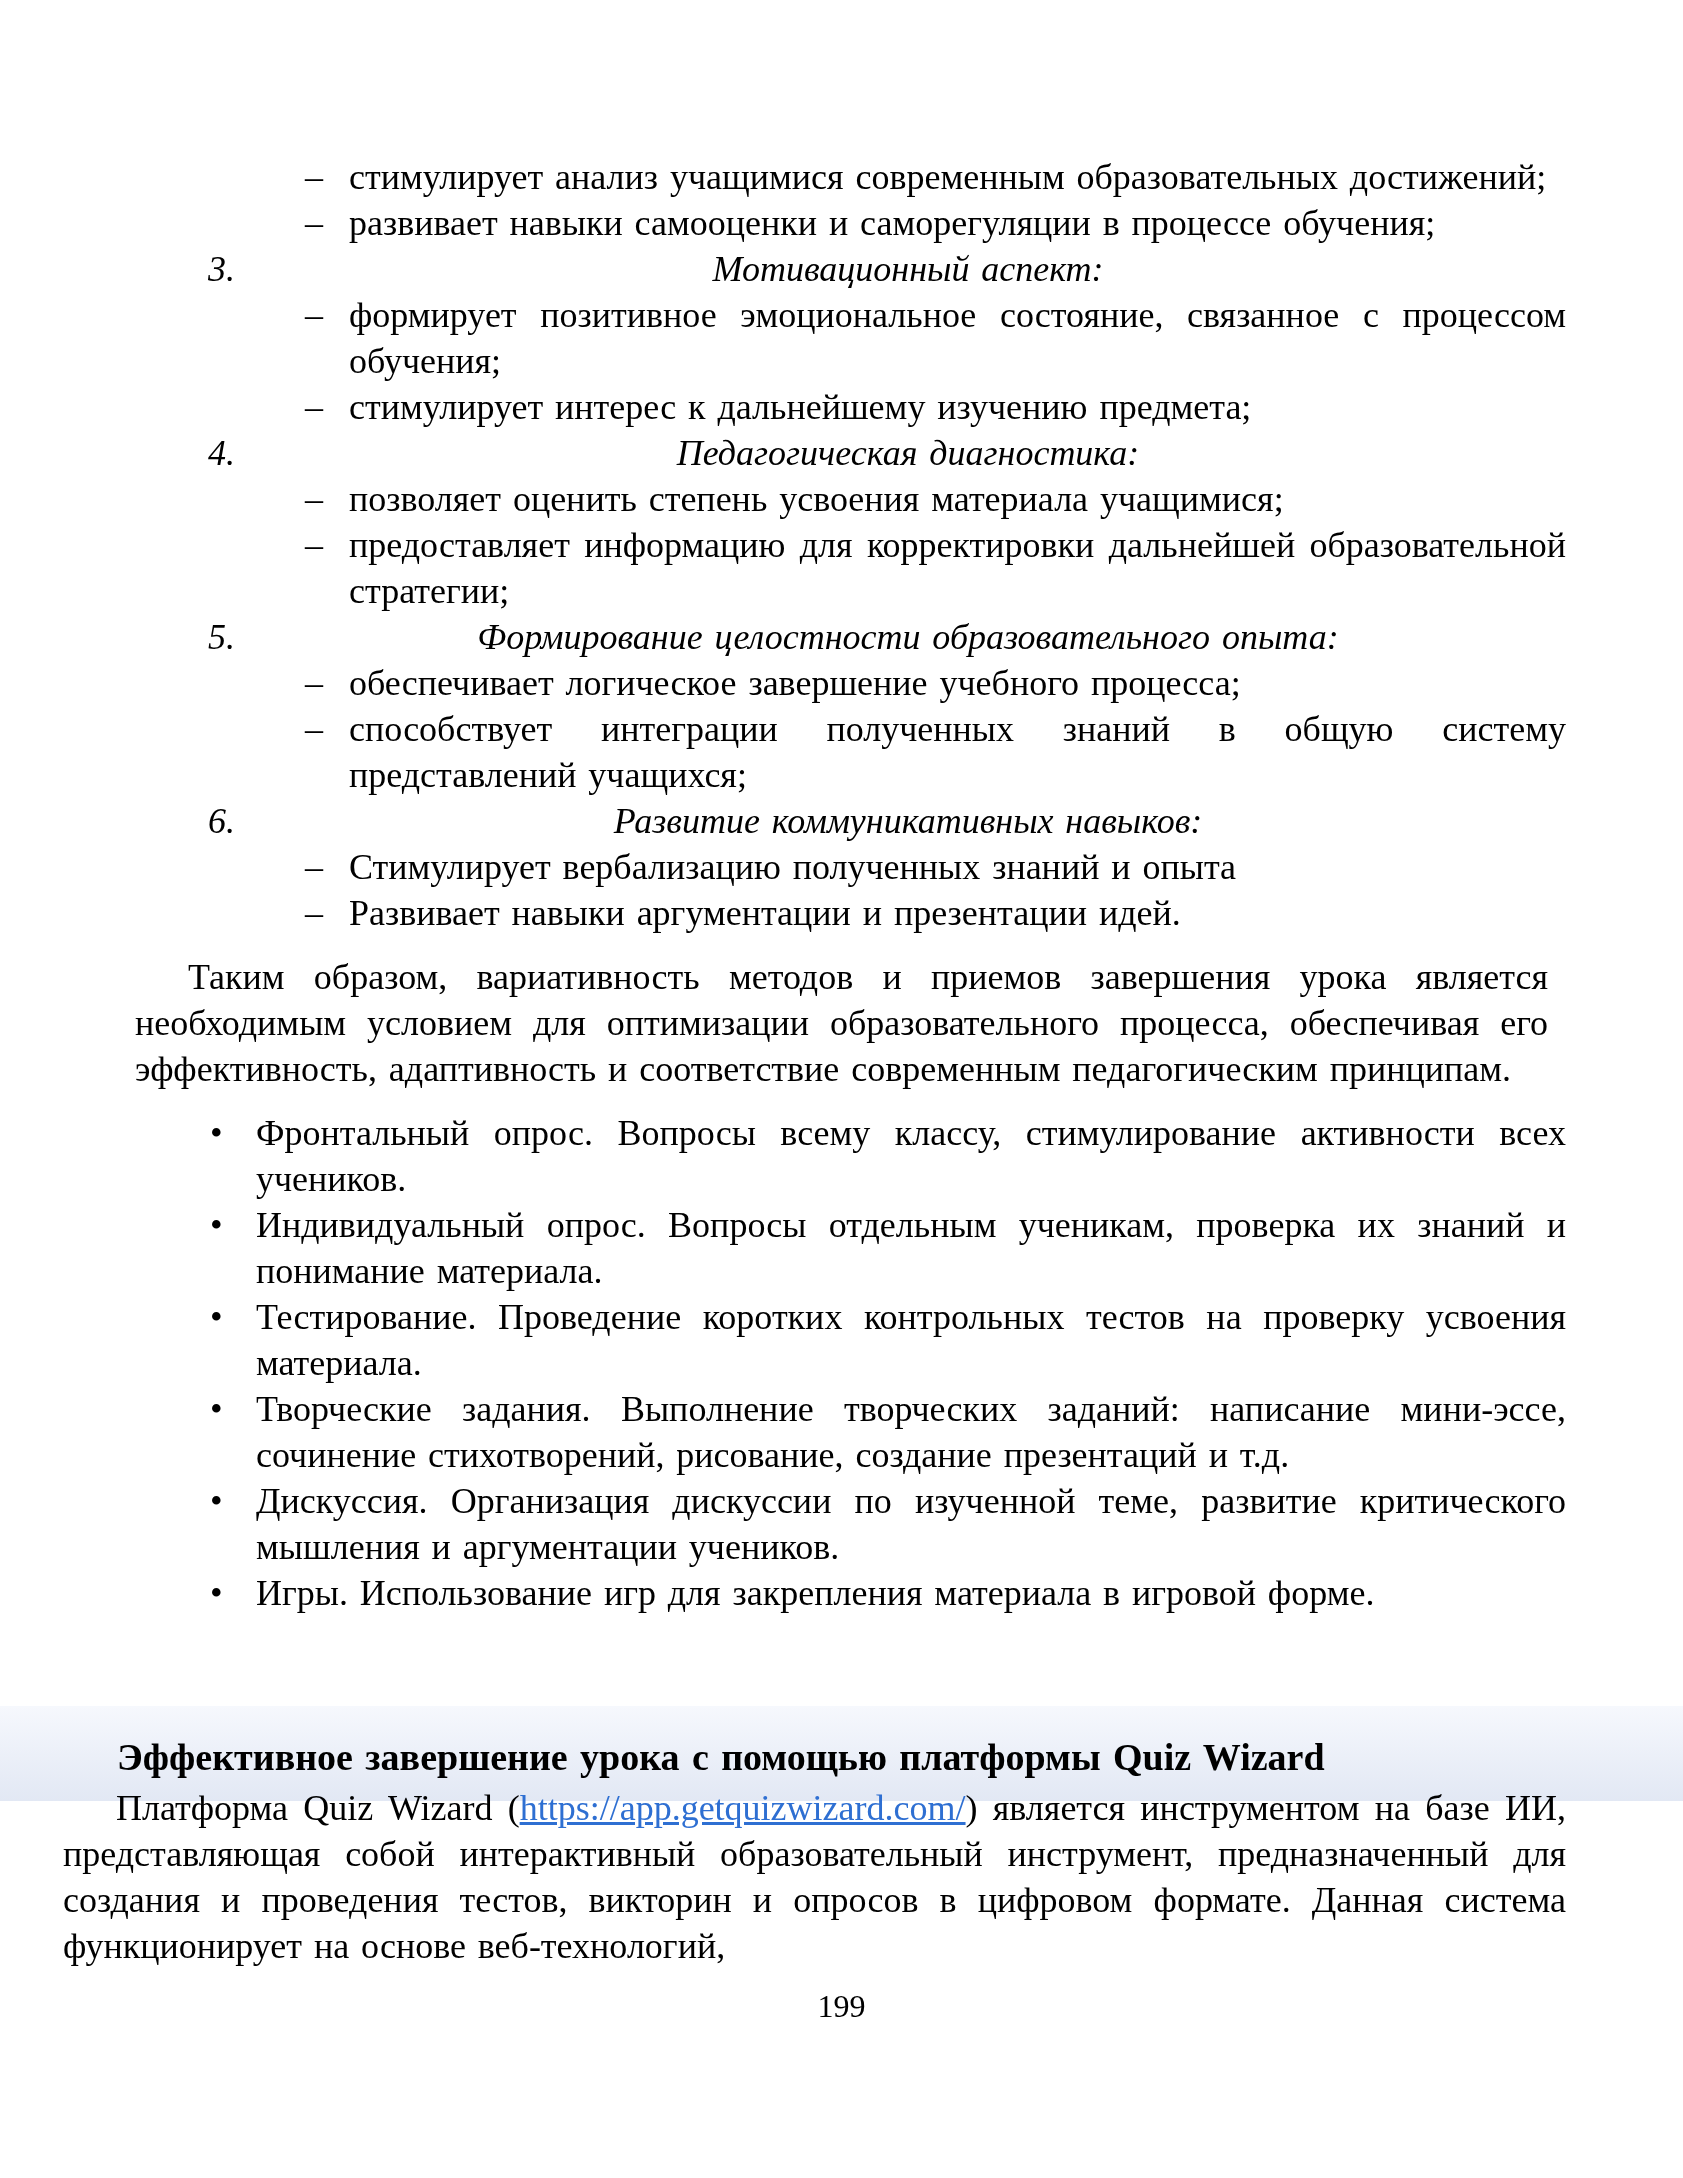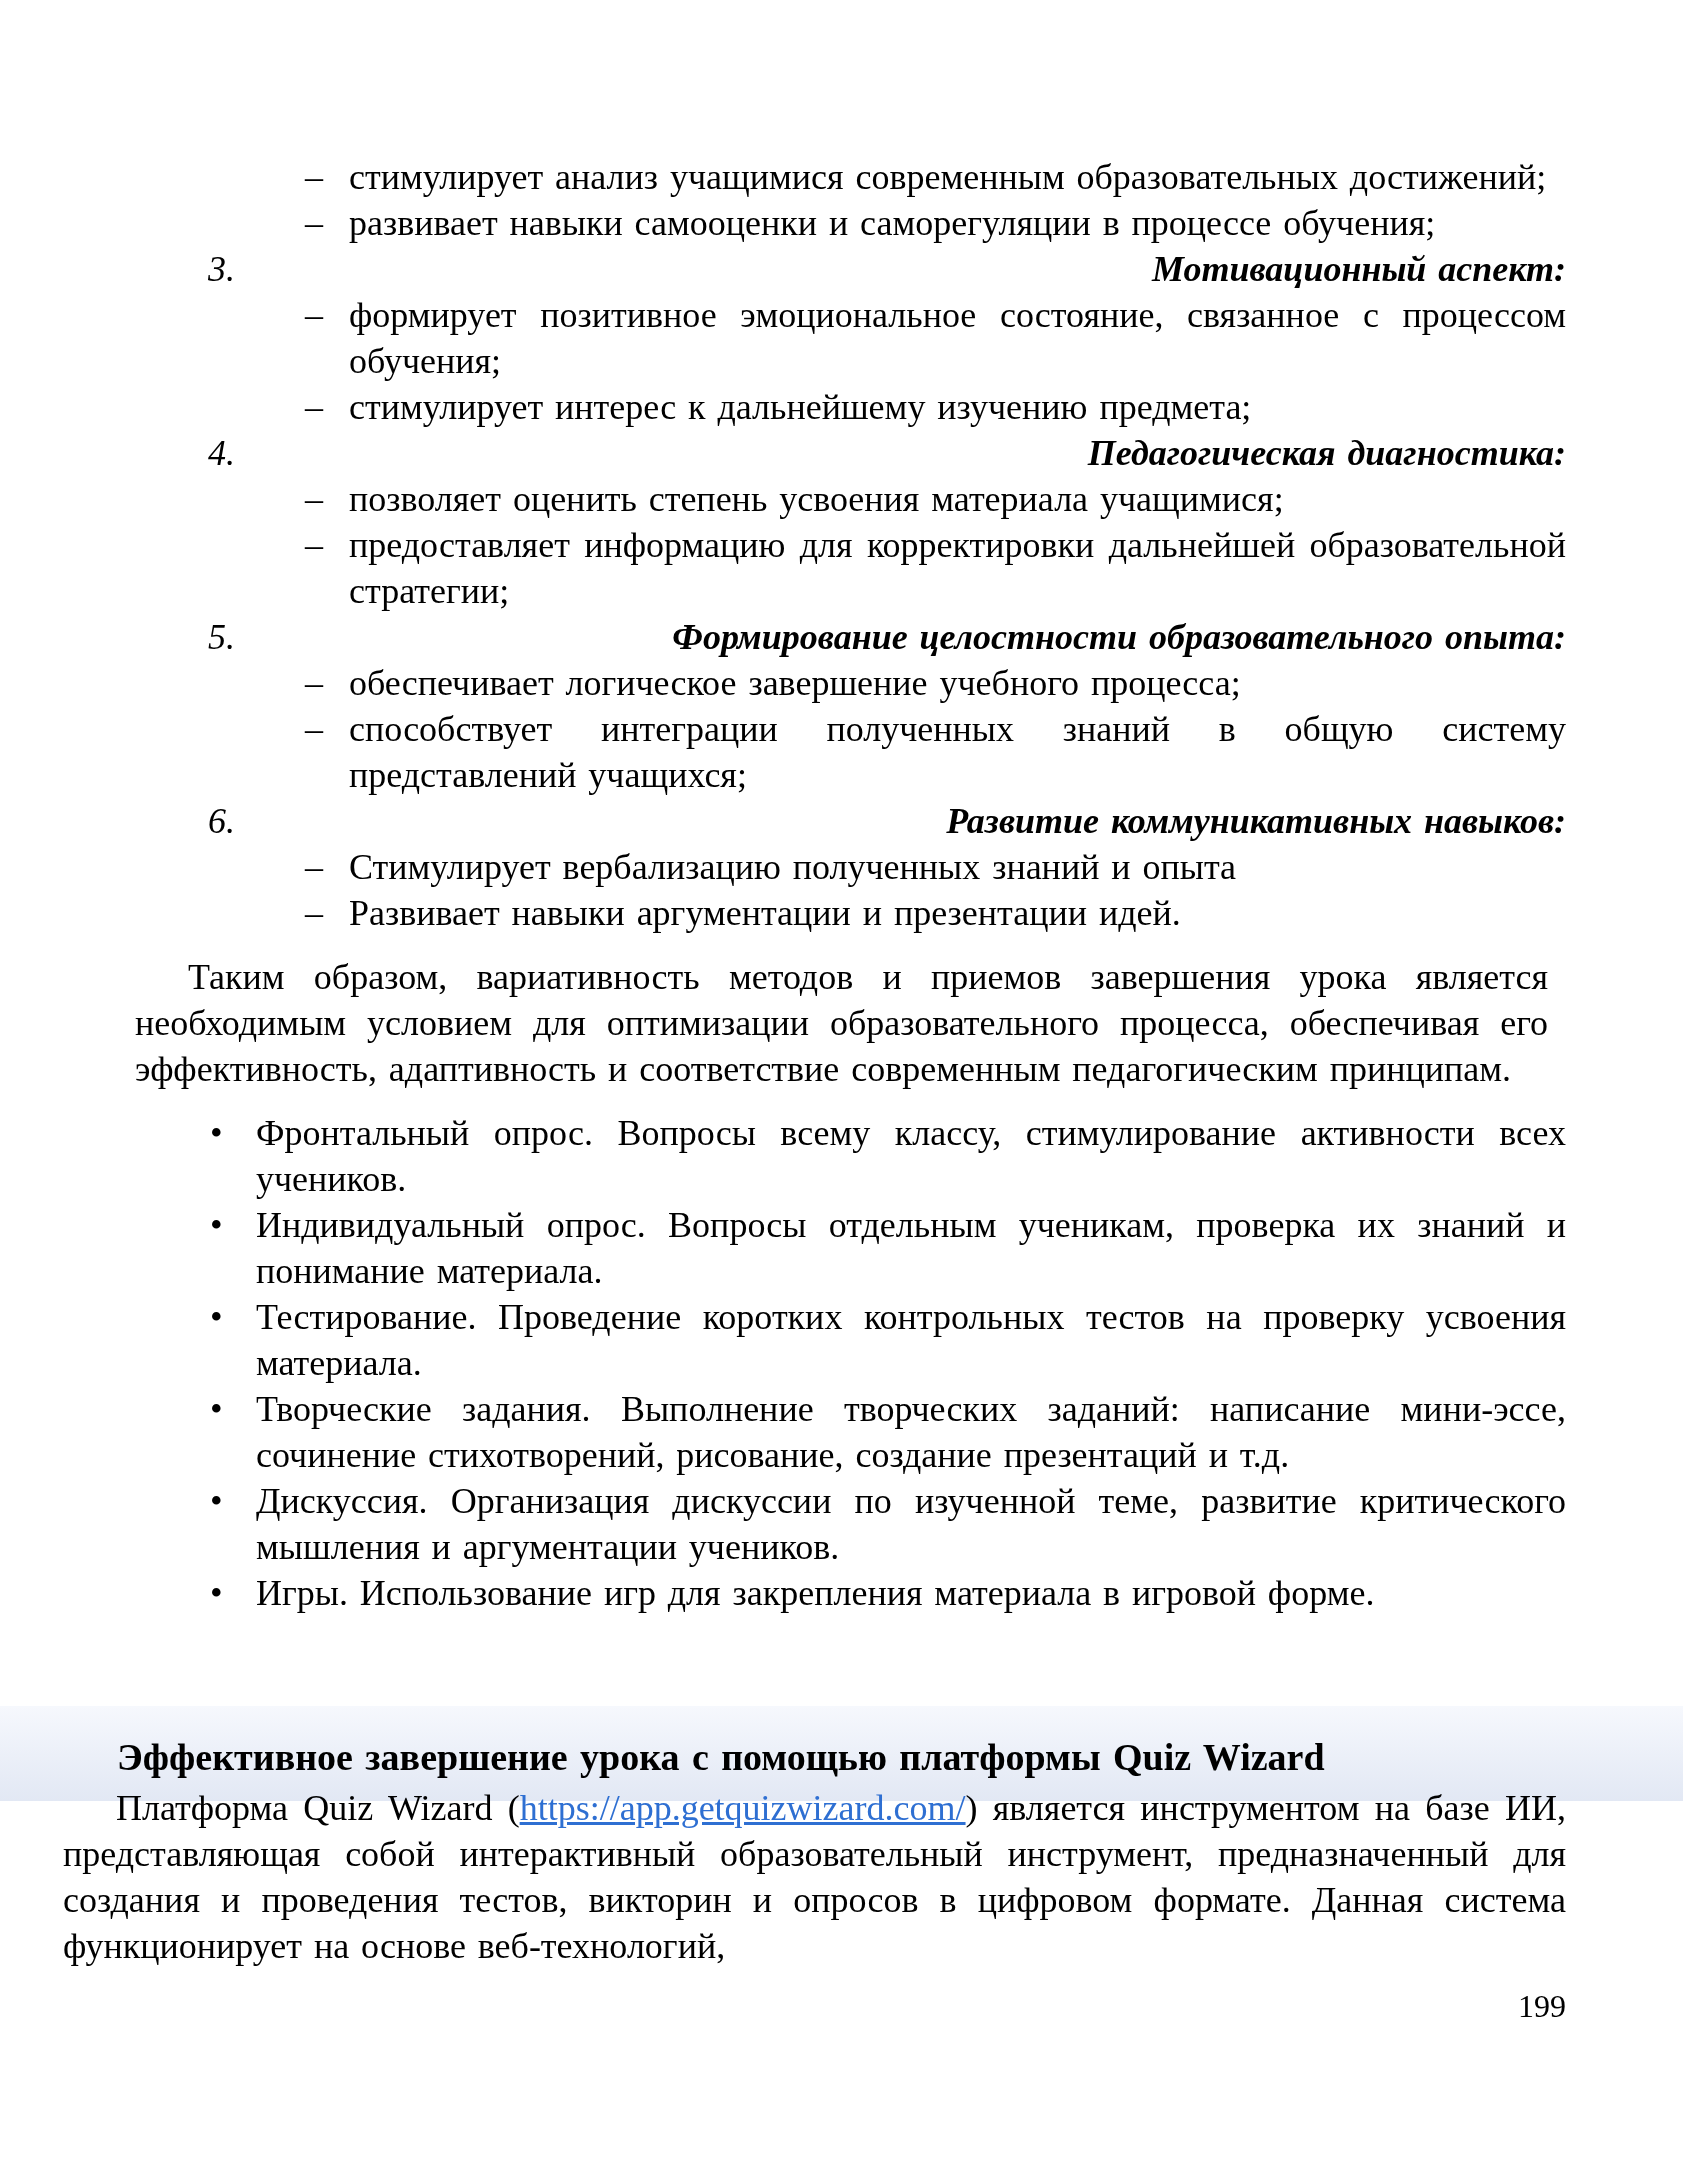--- a/index.html
+++ b/index.html
@@ -23,36 +23,36 @@
   }
   .content{padding:154px 117px 0 117px;}
   .flex-item{display:flex;}
   .dash-item{margin-left:188px;}
   .dash-item .marker{width:44px;flex:0 0 44px;}
   .num-item{margin-left:91px;font-style:italic;}
   .num-item .marker{width:42px;flex:0 0 42px;}
   .bullet-item{margin-left:93px;}
   .bullet-item .marker{width:46px;flex:0 0 46px;}
   .txt{flex:1;text-align:justify;}
-  .num-item .txt{text-align:right;font-weight:bold;}
+  .num-item .txt{text-align:center;}
   .para{margin:18px;text-indent:53px;text-align:justify;}
   .methods-heading{margin:0;text-indent:53px;font-weight:bold;}
   .lead{}
   .quiz-section{position:absolute;top:1706px;left:0;width:1683px;}
   .band{
     position:absolute;top:0;left:0;width:1683px;height:95px;
     background:linear-gradient(180deg,var(--highlight_top) 0%,var(--highlight_bottom) 100%);
   }
   .quiz-heading{
     position:relative;margin:26px 117px 0 117px;
     text-align:left;font-weight:bold;font-size:38px;line-height:50px;
   }
   .quiz-para{position:relative;margin:3px 117px 0 63px;}
   .link{color:var(--link);text-decoration:underline;cursor:pointer;}
-  .page-number{position:relative;margin:14px 117px 0 117px;text-align:right;font-size:32px;}
+  .page-number{position:relative;margin:14px 117px 0 117px;text-align:center;font-size:32px;}
 </style>
 </head>
 <body>
 
 <div class="page">
   <div class="content">
 
     <div class="flex-item dash-item">
       <span class="marker">–</span>
       <span class="txt">стимулирует анализ учащимися современным образовательных достижений;</span>

